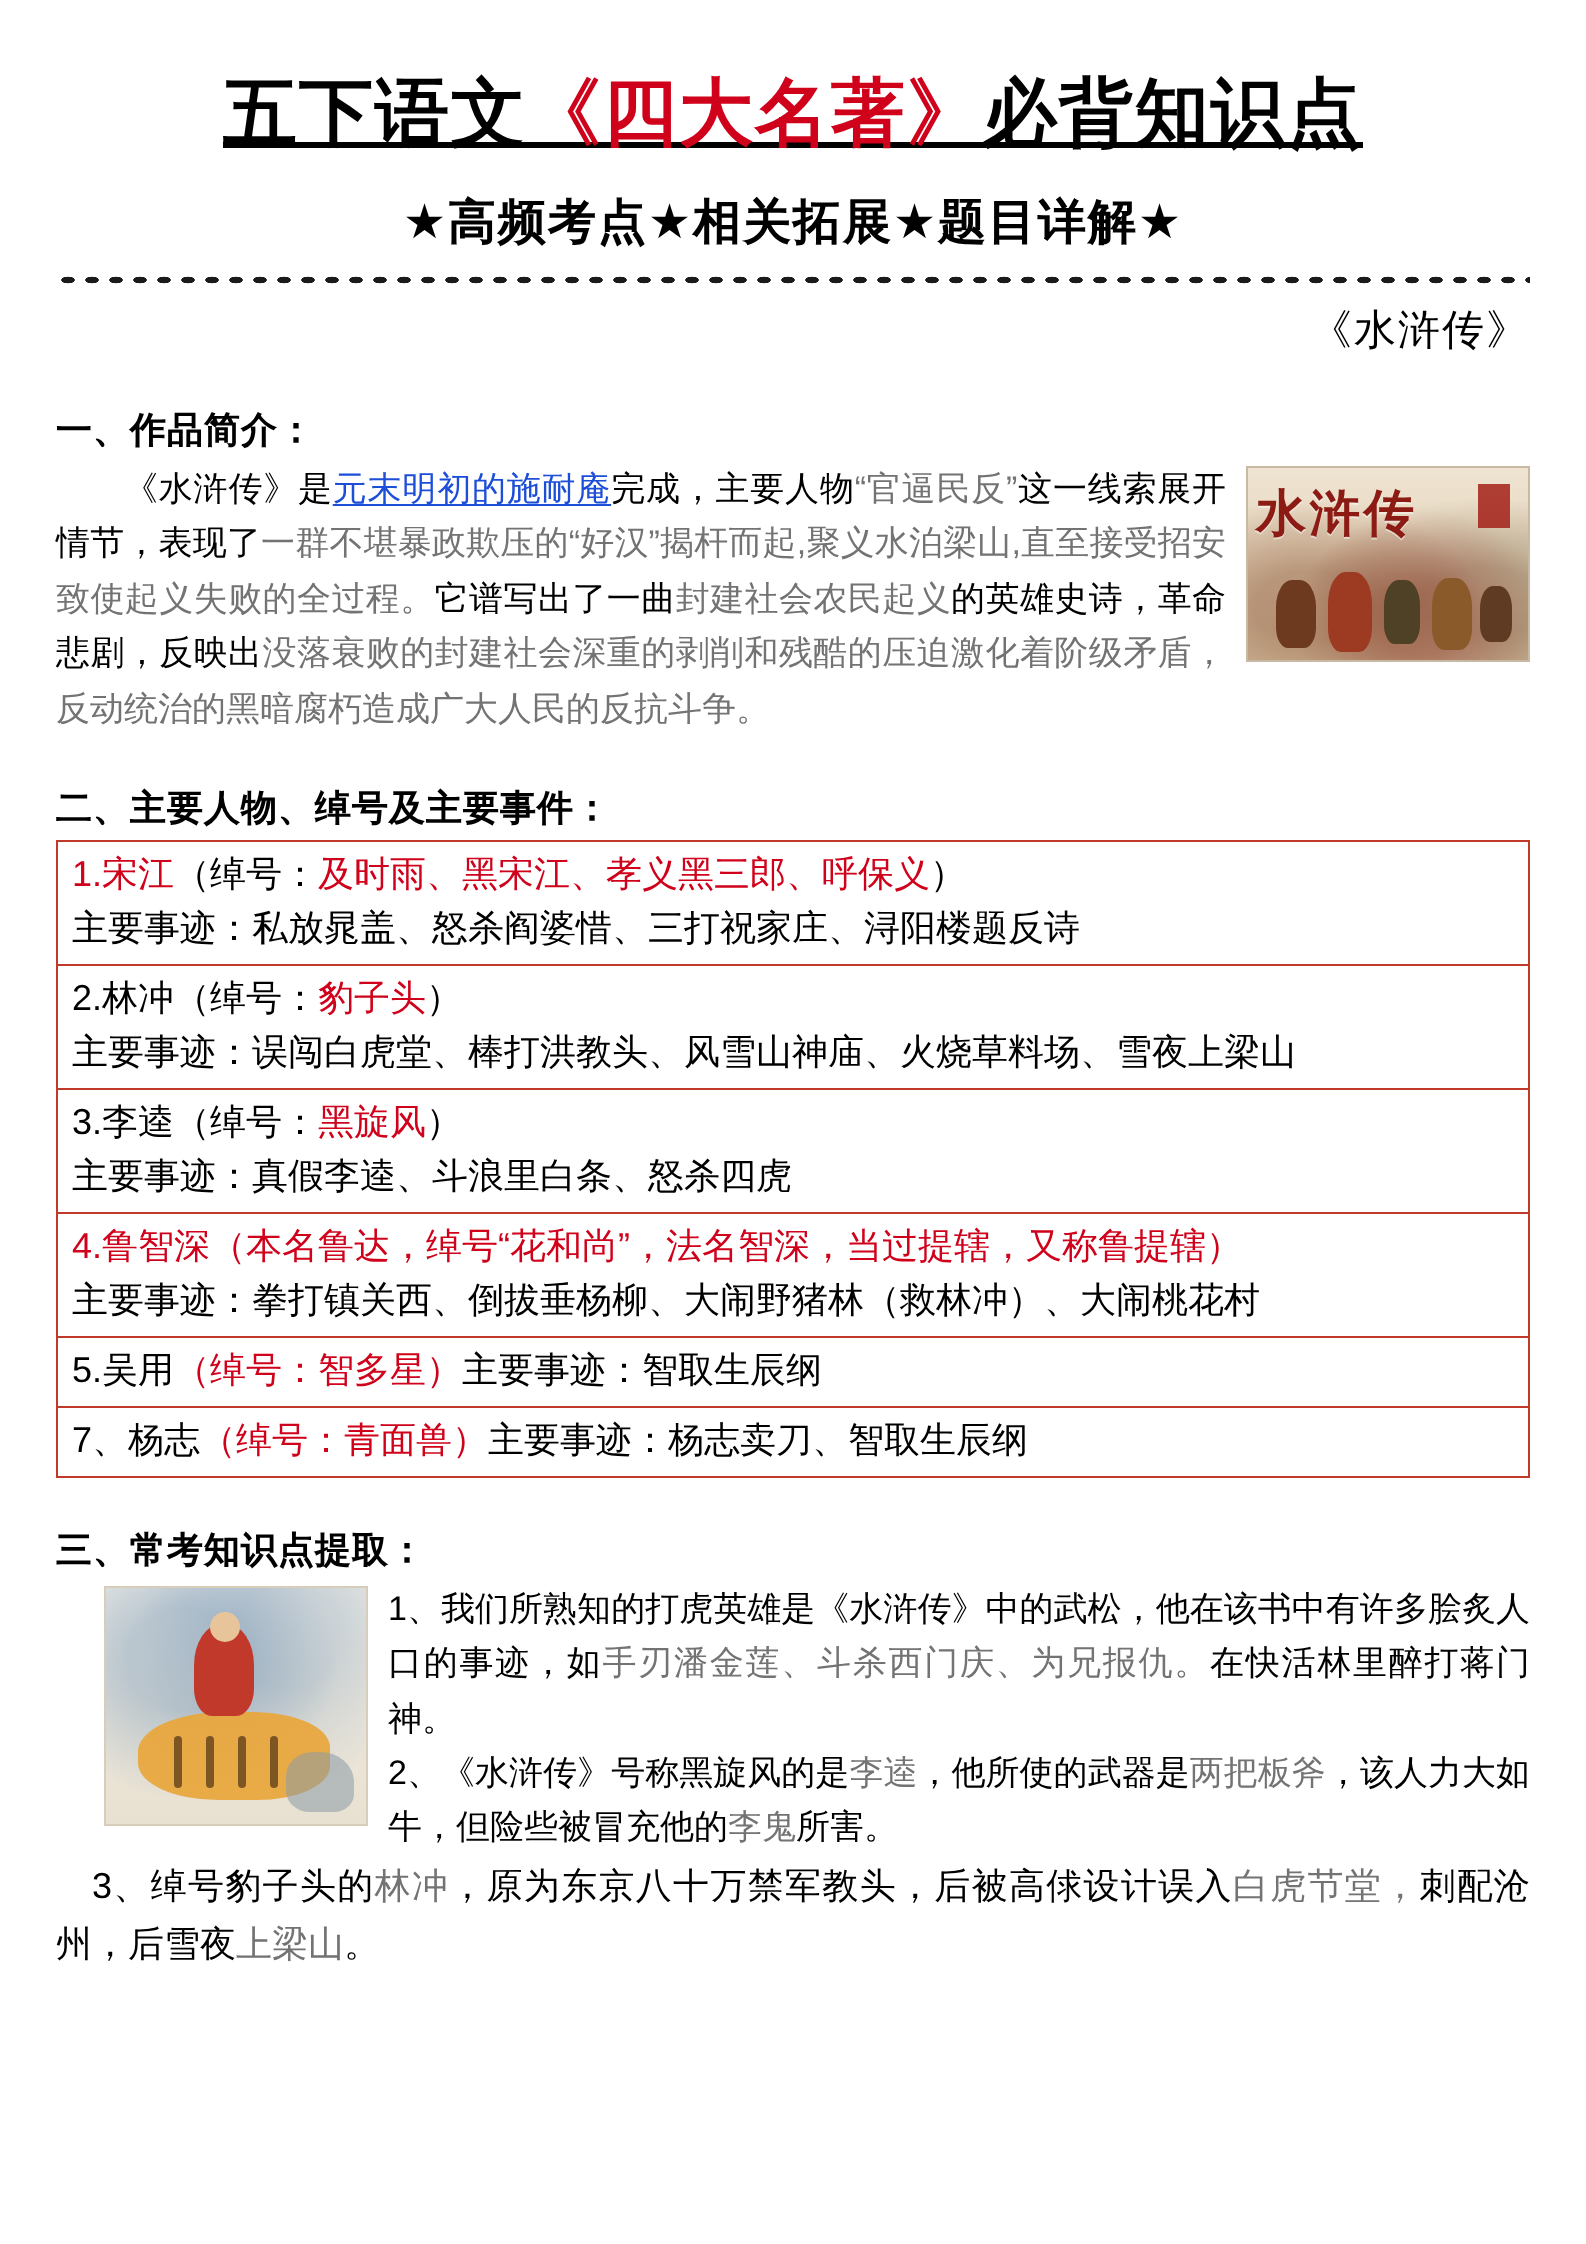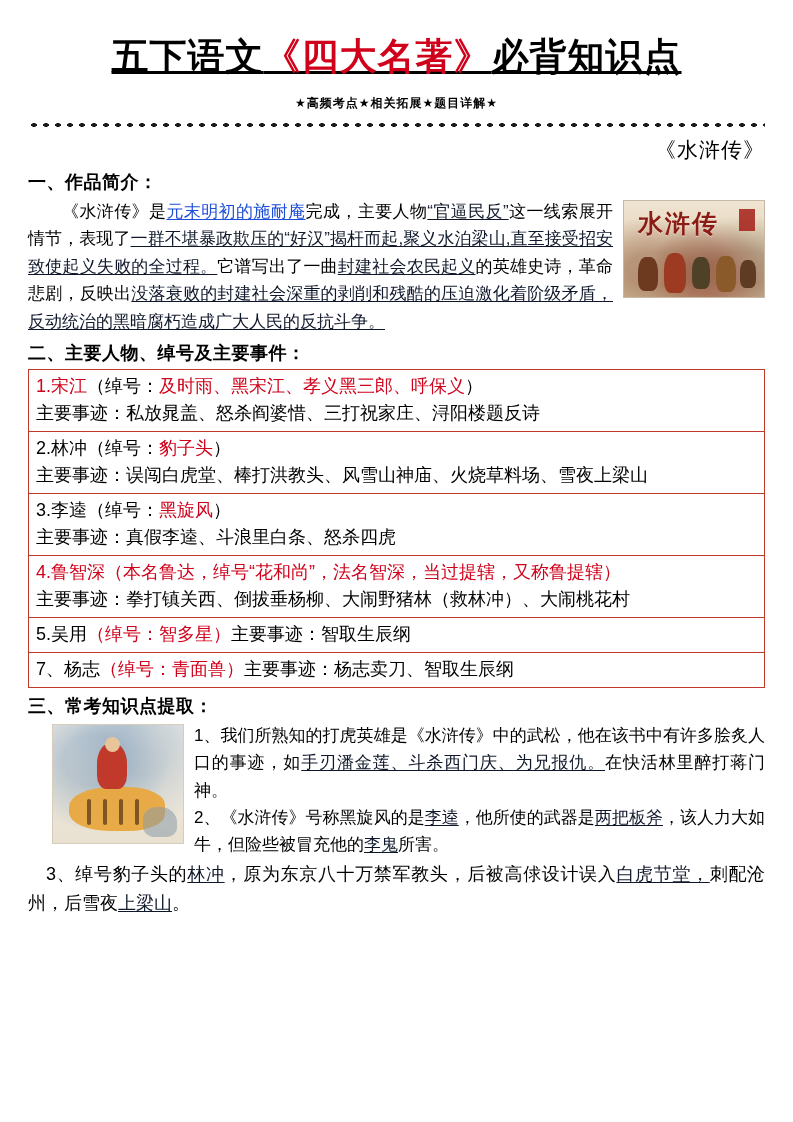--- a/index.html
+++ b/index.html
@@ -30,21 +30,21 @@
     margin-top: 36px;
     line-height: 1.15;
     white-space: nowrap;
     text-decoration: underline;
   }
   .title .red {
     color: #d0021b;
   }
   .subtitle {
     text-align: center;
-    font-size: 12px;
+    font-size: 24px;
     font-weight: bold;
     margin-top: 16px;
     letter-spacing: 1px;
   }
   .dotline {
     margin-top: 10px;
     height: 6px;
     background-image: radial-gradient(#1a1a1a 38%, transparent 42%);
     background-size: 12px 6px;
     background-repeat: repeat-x;
@@ -53,21 +53,21 @@
   .booktitle {
     text-align: right;
     font-size: 21px;
     margin-top: 8px;
     letter-spacing: 1px;
   }
   
   .section-head {
     font-size: 18px;
     font-weight: bold;
-    margin-top: 6px;
+    margin-top: 24px;
     margin-bottom: 4px;
     letter-spacing: 0.5px;
   }
   
   .intro-wrap {
     position: relative;
   }
   .intro-img {
     float: right;
     width: 140px;
@@ -78,21 +78,21 @@
       radial-gradient(ellipse at 22% 72%, rgba(120,60,30,0.40) 0 18%, transparent 55%),
       radial-gradient(ellipse at 62% 80%, rgba(150,40,30,0.35) 0 16%, transparent 52%),
       radial-gradient(ellipse at 85% 70%, rgba(90,70,40,0.35) 0 18%, transparent 55%),
       linear-gradient(180deg, #efe4d2 0%, #e6d6bd 45%, #d9c5a6 100%);
       position: relative;
       overflow: hidden;
   }
   .intro-img .imgtext {
     position: absolute;
     top: 6px;
-    left: 14px;
+    left: 4px;
     font-size: 25px;
     font-weight: bold;
     color: #8c1b14;
     letter-spacing: 2px;
     text-shadow: 0 1px 0 rgba(255,255,255,0.45);
     font-family: "DejaVu Serif", "Liberation Serif", serif;
   }
   .intro-img .seal {
     position: absolute;
     top: 8px;
@@ -113,21 +113,21 @@
   .intro-img .f5 { left: 116px; bottom: 9px; width: 16px; height: 28px; background: #5e3b22; }
 
   .intro-p {
     font-size: 17px;
     line-height: 1.62;
     text-align: justify;
     text-indent: 2em;
     margin: 2px 0 0 0;
   }
   .r   { color: #d0021b; }
-  .ru  { color: #0f172a; text-decoration: underline; text-underline-offset: 2px; }
+  .ru  { color: #737373; text-underline-offset: 2px; }
   .bu  { color: #1d4ed8; text-decoration: underline; text-underline-offset: 2px; }
 
   
   table.persons {
     width: 100%;
     border-collapse: collapse;
     table-layout: fixed;
     margin-top: 2px;
   }
   table.persons td {

